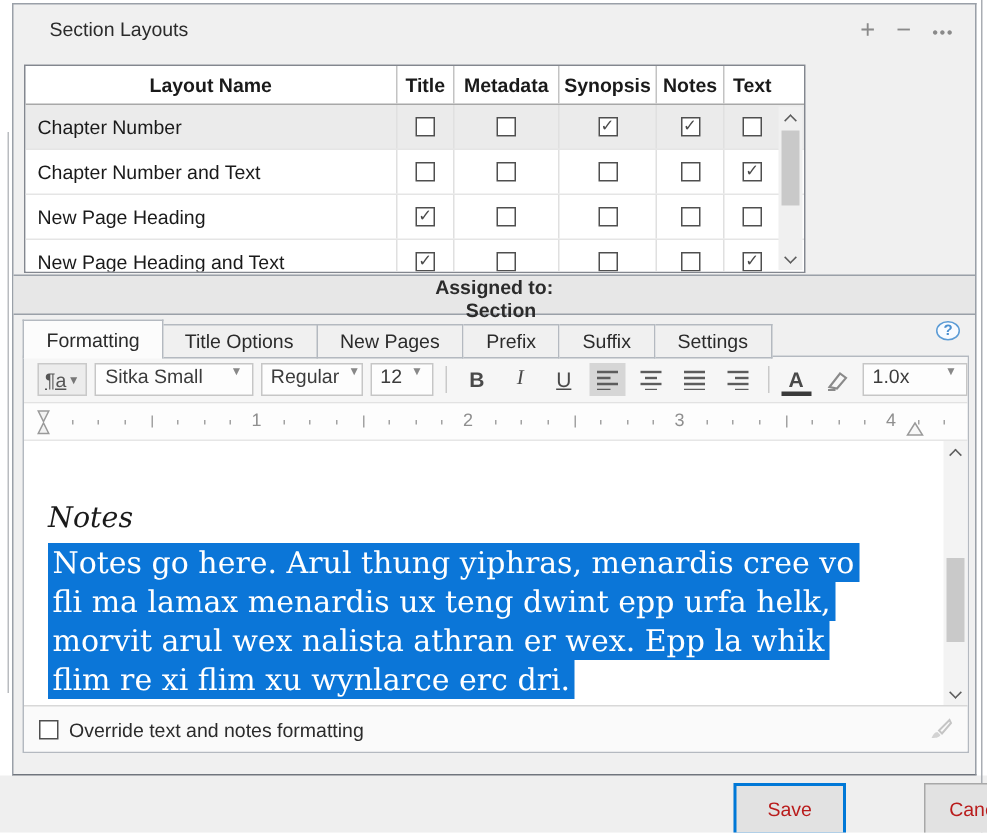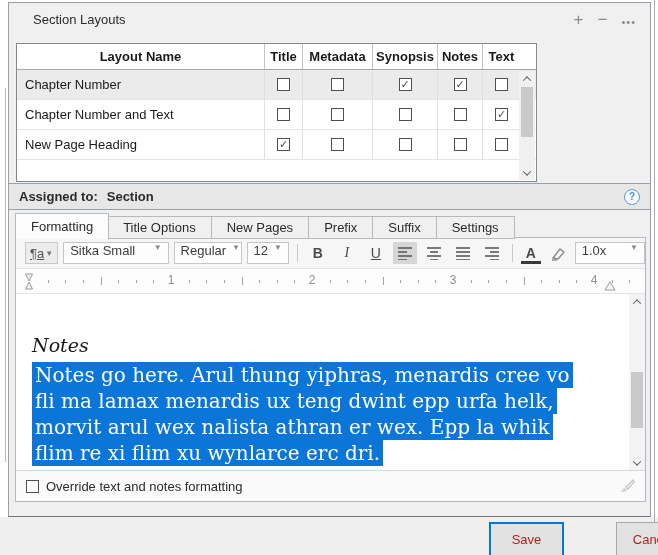--- a/index.html
+++ b/index.html
@@ -56,21 +56,21 @@
   .sb-arrow { position:absolute; left:0; width:16px; height:15px; display:flex; align-items:center; justify-content:center; }
   .chev { width:6px; height:6px; border-top:1.6px solid #5c5c5c; border-right:1.6px solid #5c5c5c; display:block; }
   .chev.up { transform:rotate(-45deg) translate(-1px,1px); }
   .chev.down { transform:rotate(135deg) translate(-1px,1px); }
   .sb-thumb { position:absolute; left:2px; width:12px; background:#c9c9c9; }
 
   
   .assigned {
     position:absolute; left:0; top:180px; width:641px; height:27px;
     background:#e7e7e7; border-top:1px solid #9aa0a8; border-bottom:1px solid #9aa0a8;
-    display:flex; align-items:center; padding:0 10px; font-size:13px; font-weight:bold; color:#2b2b2b;
+    display:flex; align-items:center; padding:0 10px; font-size:13px; font-weight:bold; color:#2b2b2b;flex-direction:column;
   }
   .assigned .val { margin-left:9px; }
   .help-ic {
     margin-left:auto; width:16px; height:16px; border-radius:50%;
     border:1.5px solid #5b9bd5; color:#4a8fd0; font-size:10px; font-weight:bold;
     display:flex; align-items:center; justify-content:center; background:#f8fbff;
   }
 
   
   .tabs { position:absolute; left:6px; top:210px; height:26px; display:flex; align-items:flex-end; z-index:3; }
@@ -230,20 +230,39 @@
             <span class="cb"></span>
           </div>
           <div class="cell col-synopsis">
             <span class="cb"></span>
           </div>
           <div class="cell col-notes">
             <span class="cb"></span>
           </div>
           <div class="cell col-text">
             <span class="cb"></span>
+          </div>
+          <div style="width: 16px;"></div>
+        </div>
+        <div class="t-row">
+          <div class="cell col-name">New Page Heading and Text</div>
+          <div class="cell col-title">
+            <span class="cb checked"></span>
+          </div>
+          <div class="cell col-metadata">
+            <span class="cb"></span>
+          </div>
+          <div class="cell col-synopsis">
+            <span class="cb"></span>
+          </div>
+          <div class="cell col-notes">
+            <span class="cb"></span>
+          </div>
+          <div class="cell col-text">
+            <span class="cb checked"></span>
           </div>
           <div style="width: 16px;"></div>
         </div>
       </div>
     <div class="t-scroll">
       <div class="sb-arrow" style="top:0">
           <span class="chev up"></span>
         </div>
       <div class="sb-thumb" style="top:16px;height:50px"></div>
       <div class="sb-arrow" style="bottom:0">

